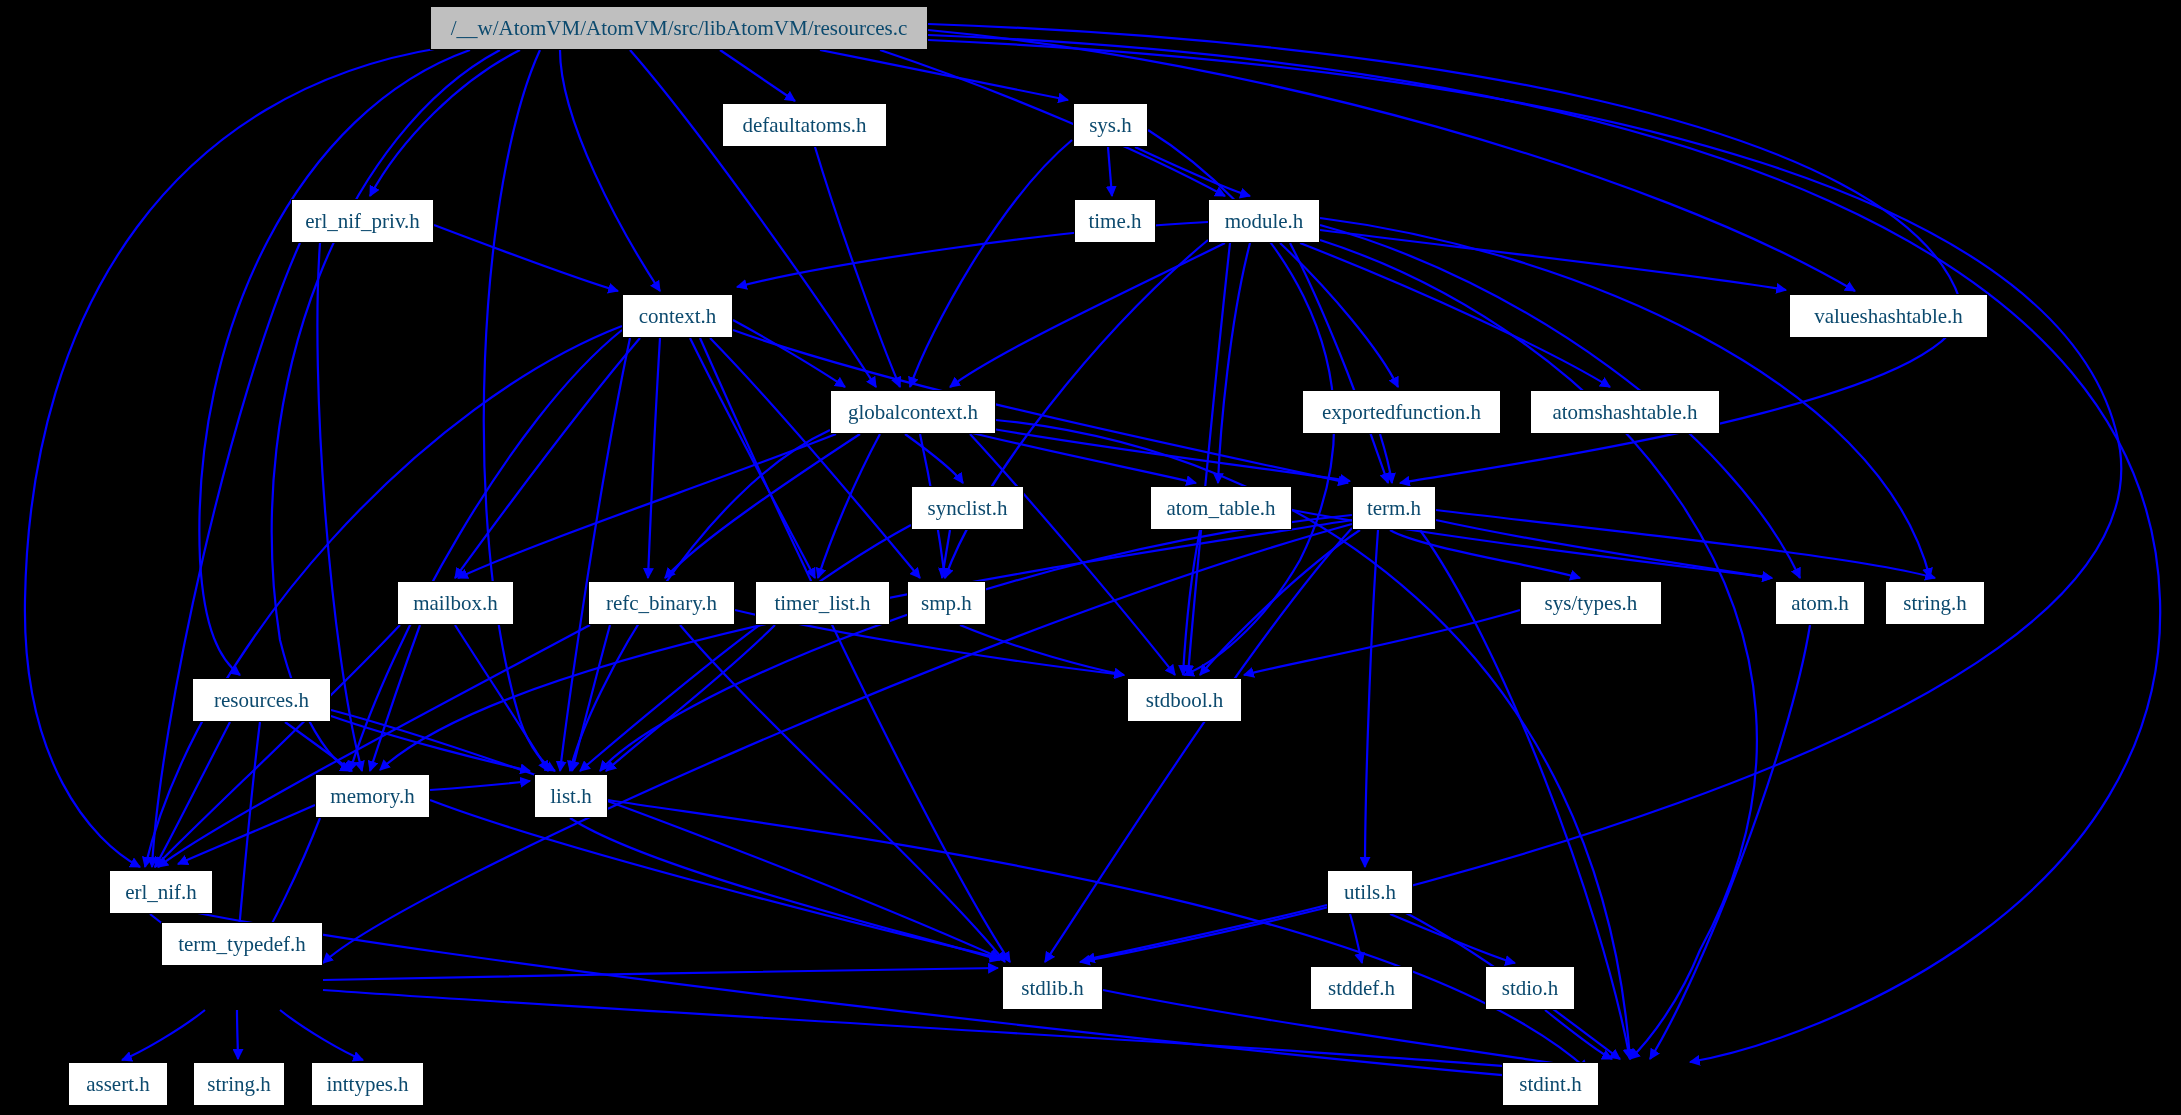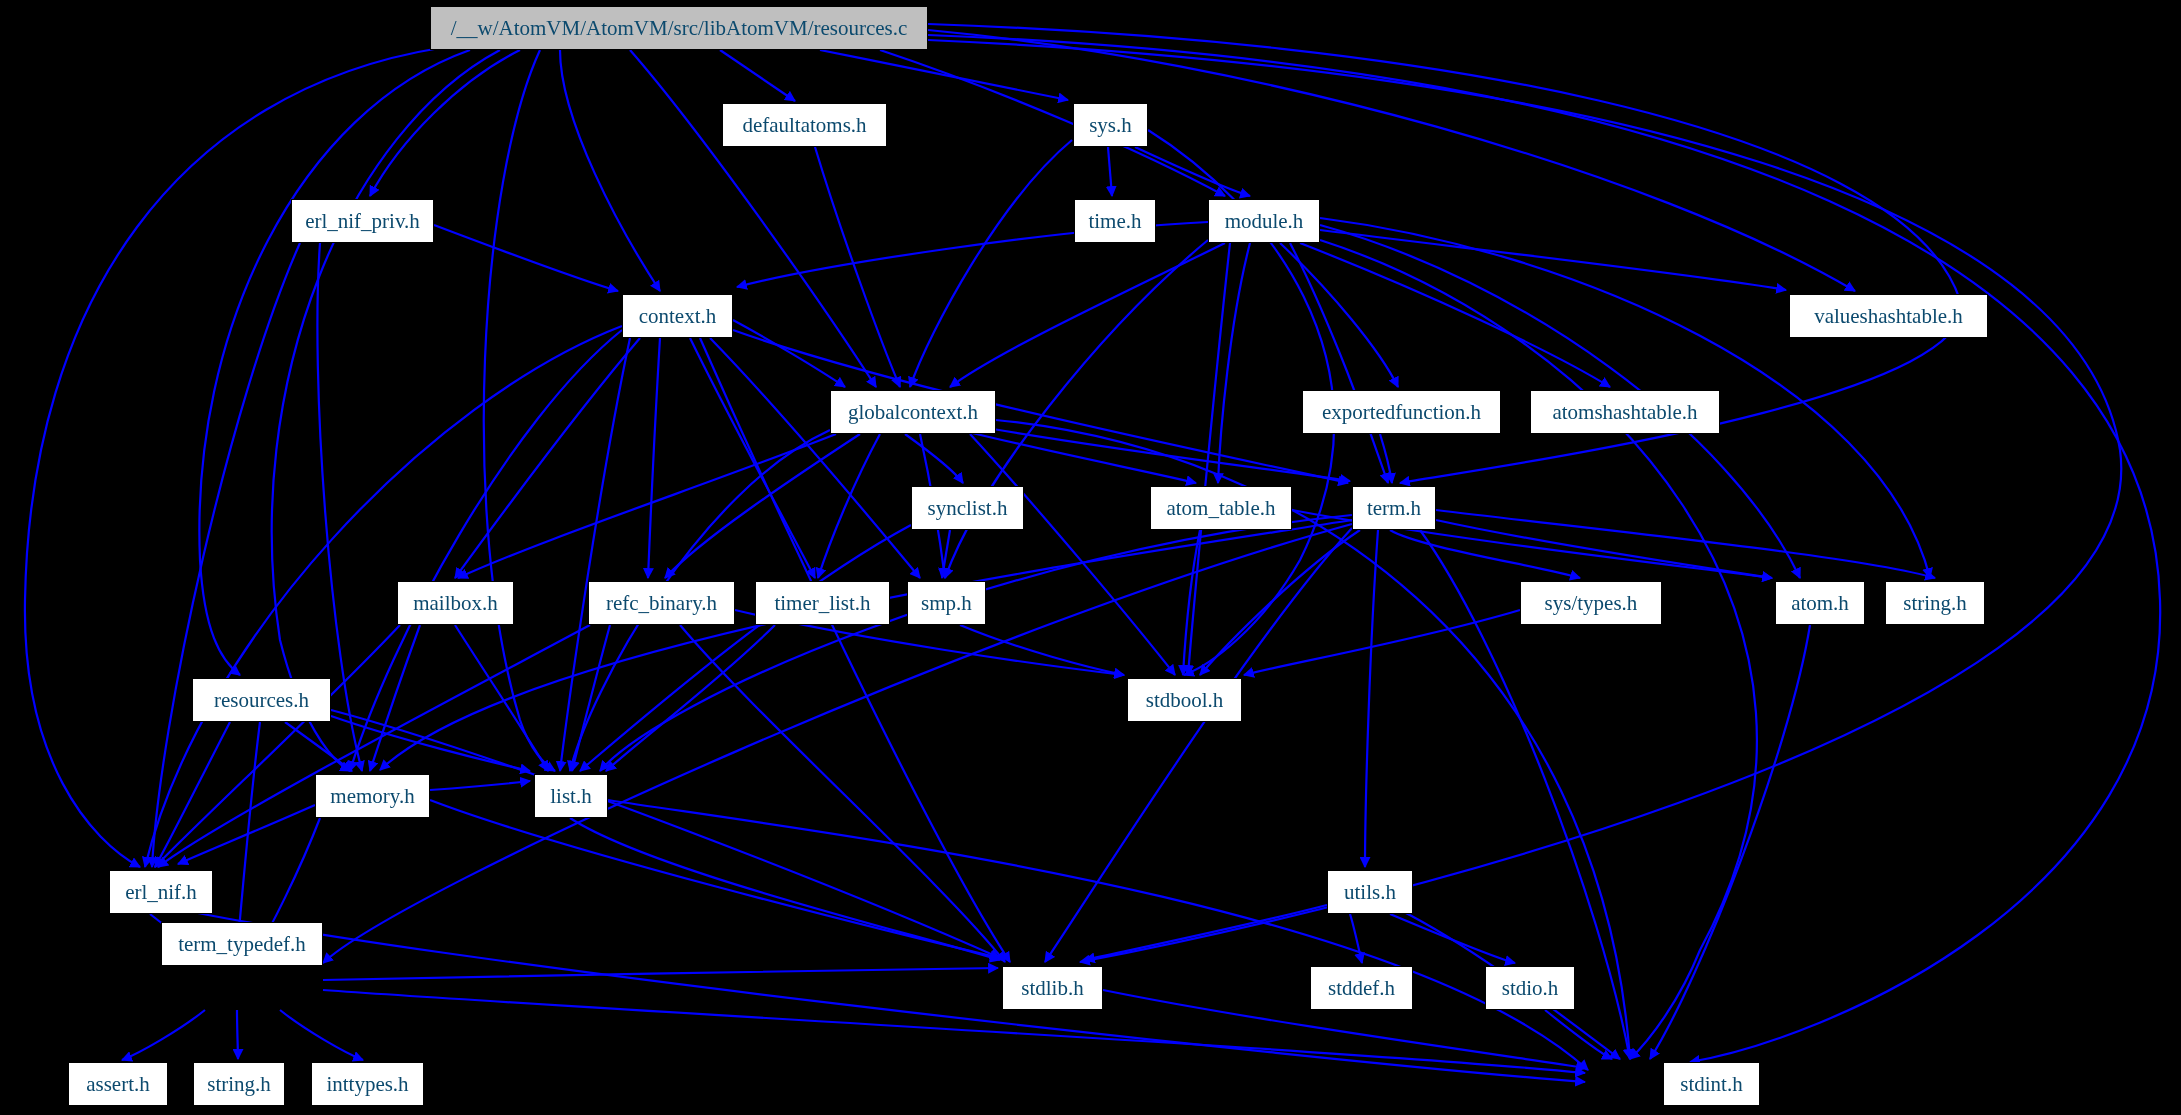--- a/index.html
+++ b/index.html
@@ -258,17 +258,17 @@
       </div>
       <div class="node" style="left: 68px; top: 1062px; width: 100px; height: 44px;">
         <span class="node-label">assert.h</span>
       </div>
       <div class="node" style="left: 193px; top: 1062px; width: 92px; height: 44px;">
         <span class="node-label">string.h</span>
       </div>
       <div class="node" style="left: 311px; top: 1062px; width: 113px; height: 44px;">
         <span class="node-label">inttypes.h</span>
       </div>
-      <div class="node" style="left: 1663px; top: 1062px; width: 97px; height: 44px;">
+      <div class="node" style="left: 1502px; top: 1062px; width: 97px; height: 44px;">
         <span class="node-label">stdint.h</span>
       </div>
     </div>
 </div>
 
 </body></html>

